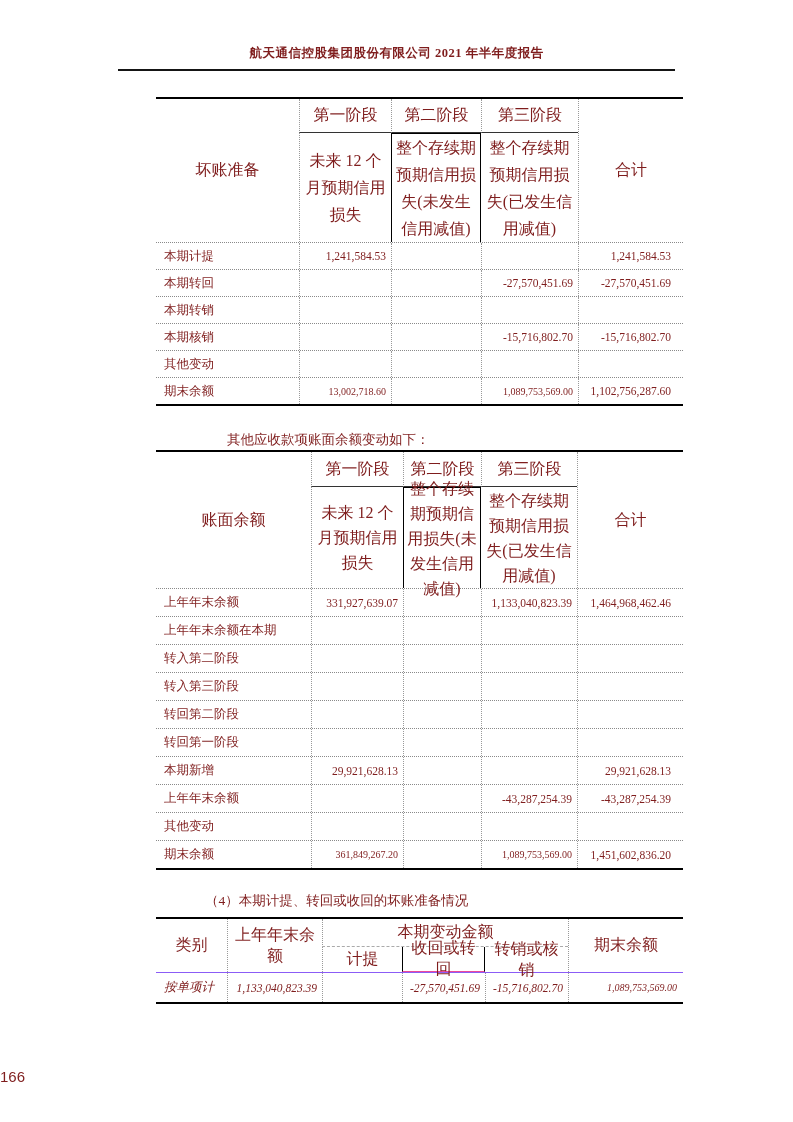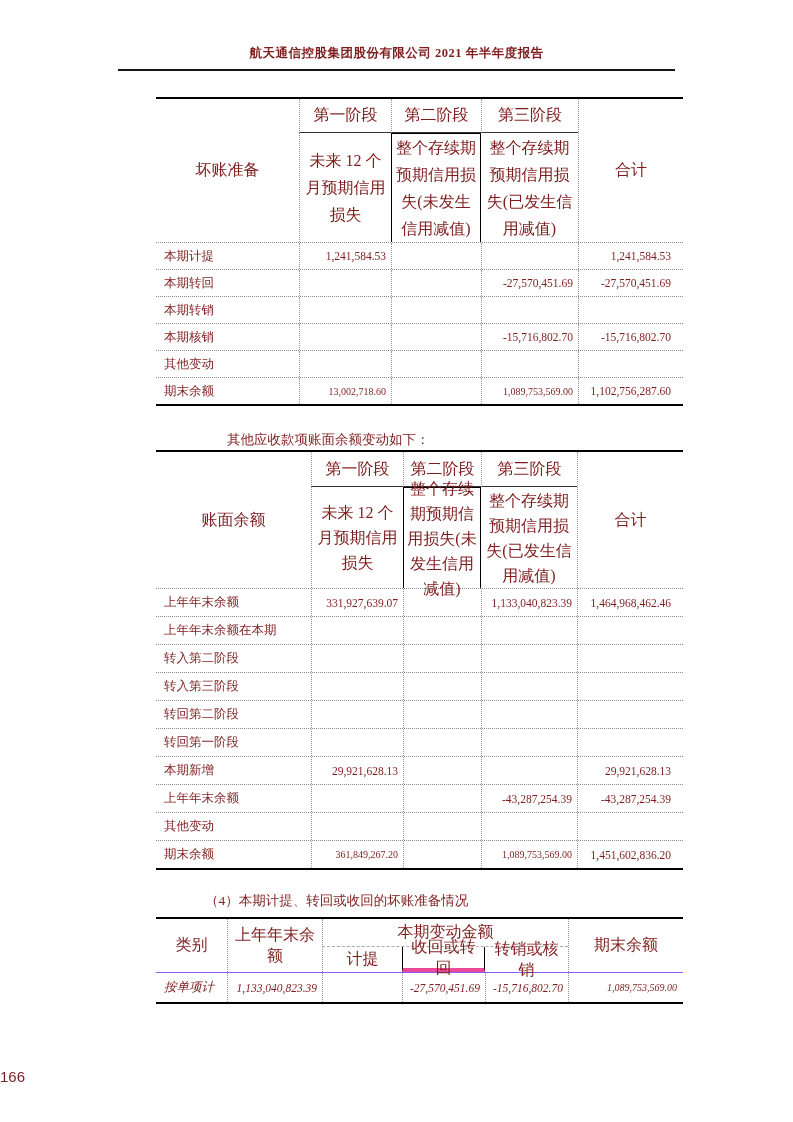--- a/index.html
+++ b/index.html
@@ -44,21 +44,21 @@
   .t2 .trow:last-child .c1.num,.t2 .trow:last-child .c3.num{font-size:10px;}
 
   
   .t3{top:917px;}
   .t3 .thead{grid-template-columns:71px 95px 80px 83px 83px 1fr;grid-template-rows:28px 25px;}
   .t3 .trow{grid-template-columns:71px 95px 80px 83px 83px 1fr;height:30px;border-top:1px solid #8b5cf6;font-style:italic;}
   .cat{grid-row:1/3;grid-column:1;}
   .prev{grid-row:1/3;grid-column:2;border-left:1px dotted #999;}
   .grp{grid-row:1;grid-column:3/6;border-left:1px dotted #999;border-bottom:1px dashed #aaa;}
   .acc{grid-row:2;grid-column:3;border-left:1px dotted #999;}
-  .rec{grid-row:2;grid-column:4;border-left:1px solid #000;border-right:1px solid #000;border-bottom:4px solid #ec4899;}
+  .rec{grid-row:2;grid-column:4;border-left:1px solid #000;border-right:1px solid #000;border-bottom:1px solid #ec4899;}
   .wo{grid-row:2;grid-column:5;}
   .endc{grid-row:1/3;grid-column:6;border-left:1px dotted #999;}
   .t3 .c5{font-size:10px;padding-right:6px;}
 
   
   .sec-heading{position:absolute;font-size:13.5px;white-space:nowrap;}
   .h-balance{top:431px;left:202px;margin-left:25px;}
   .h-provision{top:892px;left:205px;}
   .page-number{position:absolute;top:1068px;left:0;width:100%;text-align:left;
                font-size:15px;font-family:"Liberation Sans","DejaVu Sans",sans-serif;}

